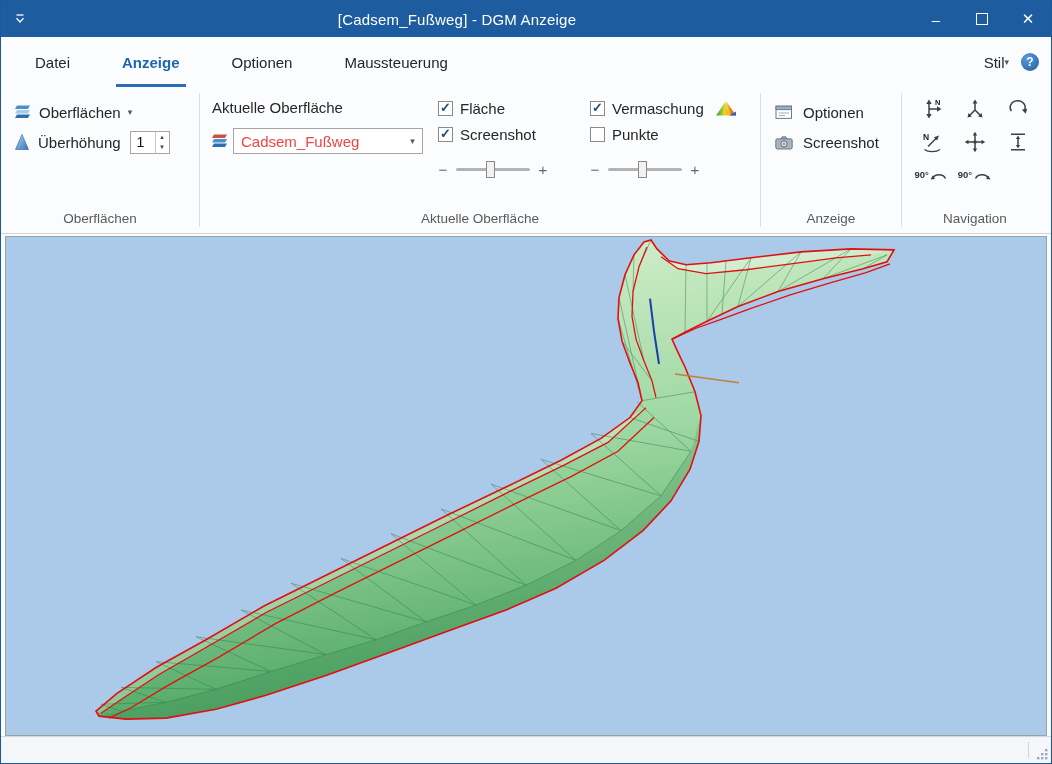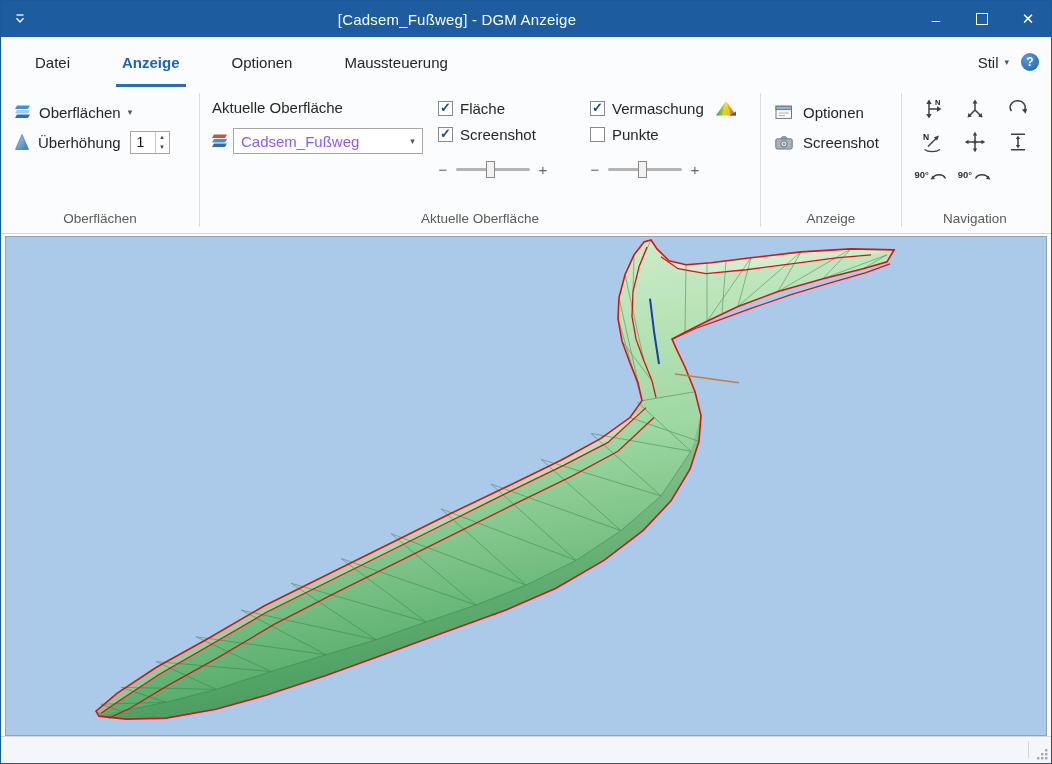--- a/index.html
+++ b/index.html
@@ -12,21 +12,21 @@
   .win-controls{margin-left:auto;display:flex;height:100%;}
   .wbtn{width:46px;height:100%;display:flex;align-items:center;justify-content:center;font-size:15px;cursor:default;}
   .maxbox{width:10px;height:10px;border:1px solid #fff;display:block;}
 
   
   .tabrow{flex:0 0 50px;background:#fbfcfd;display:flex;align-items:stretch;}
   .tabs{display:flex;margin-left:28px;gap:40px;}
   .tab{display:flex;align-items:center;padding:0 6px;font-size:15px;color:#262626;cursor:default;}
   .tab.active{color:#1e65b0;font-weight:700;box-shadow:inset 0 -3px 0 #2a6cb8;}
   .tabrow-right{margin-left:auto;display:flex;align-items:center;gap:12px;padding-right:12px;}
-  .stil{display:flex;align-items:center;gap:6px;font-size:15px;color:#262626;cursor:default;text-align:right;}
+  .stil{display:flex;align-items:center;font-size:15px;color:#262626;cursor:default;text-align:right;}
   .caret{font-size:9px;color:#555;}
   .help{width:18px;height:18px;border-radius:50%;background:radial-gradient(circle at 35% 30%,#5a9ade,#205f9e);color:#fff;font-size:12px;font-weight:700;display:flex;align-items:center;justify-content:center;cursor:default;}
 
   
   .ribbon-body{flex:0 0 146px;background:#fbfcfd;border-bottom:1px solid #d4d4d4;display:flex;align-items:stretch;}
   .group{position:relative;padding-top:10px;box-sizing:border-box;}
   .group-label{position:absolute;bottom:7px;left:0;right:0;text-align:center;font-size:13.5px;color:#5a5a5a;}
   .gsep{width:1px;background:#dddddd;margin:6px 0 6px 0;}
 
   .g1{width:198px;padding-left:12px;}
@@ -35,21 +35,21 @@
   .spin-val{flex:1;display:flex;align-items:center;padding-left:6px;font-size:14px;color:#111;}
   .spin-btns{width:13px;border-left:1px solid #c9c9c9;display:flex;flex-direction:column;}
   .spin-btns div{flex:1;display:flex;align-items:center;justify-content:center;font-size:6px;color:#444;}
 
   .g2{width:560px;}
   .g2-cols{display:flex;padding-left:10px;}
   .g2-colA{width:228px;}
   .g2-header{font-size:15px;color:#262626;margin:2px 0 12px 2px;}
   .combo-row{display:flex;align-items:center;gap:4px;}
   .combo{display:flex;align-items:center;width:190px;height:26px;border:1px solid #a6a6a6;background:#fff;box-sizing:border-box;}
-  .combo-text{flex:1;padding-left:7px;font-size:15px;color:#8b5cf6;white-space:nowrap;overflow:hidden;}
+  .combo-text{flex:1;padding-left:7px;font-size:15px;color:#ef4444;white-space:nowrap;overflow:hidden;}
   .combo-caret{width:19px;text-align:center;font-size:9px;color:#555;}
   .g2-col{display:flex;flex-direction:column;gap:8px;padding-top:2px;}
   .g2-colB{width:152px;}
   .g2-colC{width:170px;}
   .cb-row{display:flex;align-items:center;gap:7px;font-size:15px;color:#262626;cursor:default;height:18px;}
   .cb{width:15px;height:15px;border:1px solid #8a8a8a;background:#fff;box-sizing:border-box;display:flex;align-items:center;justify-content:center;}
   .cb .check{display:none;color:#1e4e79;font-size:13px;font-weight:700;line-height:1;margin-top:-2px;}
   .cb.checked .check{display:block;}
   .slider-row{display:flex;align-items:center;gap:8px;margin-top:8px;height:20px;}
   .slide-sign{font-size:15px;color:#666;width:10px;text-align:center;}

